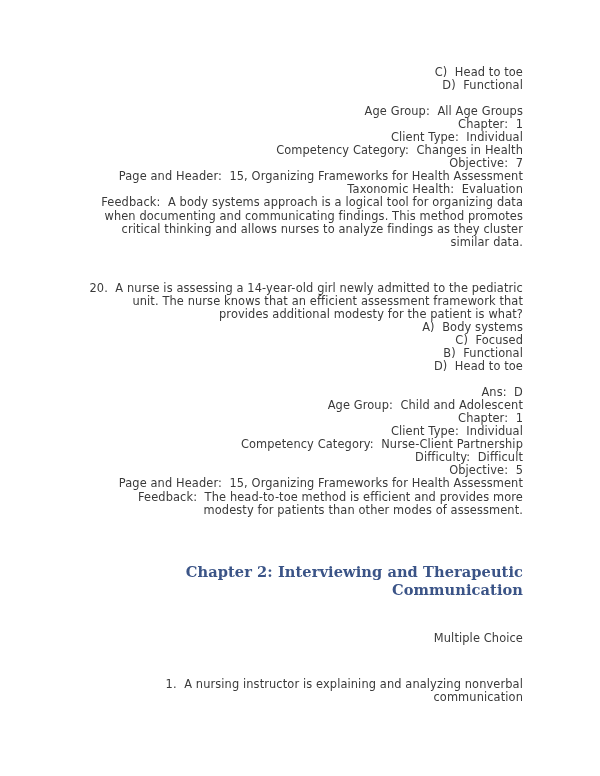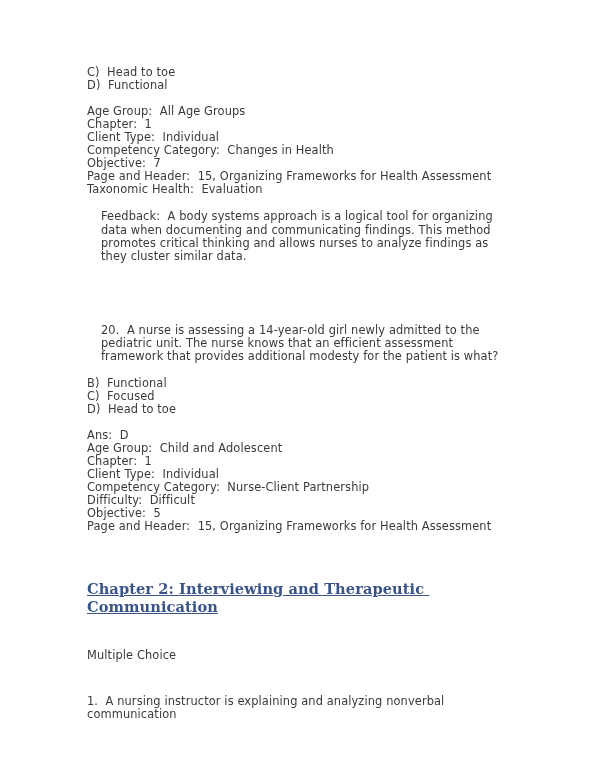--- a/index.html
+++ b/index.html
@@ -21,51 +21,51 @@
     width: 600px;
     height: 776px;
     background: #ffffff;
     box-sizing: border-box;
   }
   .content {
     position: absolute;
     left: 87px;
     top: 66px;
     width: 436px;
+    text-align: right;
   }
   .line {
     font-size: 11.4px;
     line-height: 13.05px;
     color: #3a3a3a;
     white-space: pre-wrap;
     letter-spacing: 0.01em;
   }
   .para {
     font-size: 11.4px;
     line-height: 13.05px;
     color: #3a3a3a;
     white-space: pre-wrap;
     letter-spacing: 0.01em;
-    margin: 14px;
+    margin: 0;
   }
   .blank {
     height: 13.05px;
   }
   .blank-half {
     height: 7px;
   }
   .chapter-heading {
     font-family: "DejaVu Serif", "Liberation Serif", serif;
     font-weight: bold;
     font-size: 14.6px;
     line-height: 18px;
     color: #3b5487;
     letter-spacing: 0.005em;
     white-space: pre-wrap;
-    text-decoration: underline;
   }
   .block {
     margin: 0;
     padding: 0;
   }
 </style>
 </head>
 <body>
 
 <div class="page">
@@ -88,36 +88,38 @@
       <div class="line">Taxonomic Health:  Evaluation</div>
       <p class="para">Feedback:  A body systems approach is a logical tool for organizing data when documenting and communicating findings. This method promotes critical thinking and allows nurses to analyze findings as they cluster similar data.</p>
     </div>
 
     <div class="blank"></div>
     <div class="blank"></div>
     <div class="blank-half"></div>
 
     <div class="block">
       <p class="para">20.  A nurse is assessing a 14-year-old girl newly admitted to the pediatric unit. The nurse knows that an efficient assessment framework that provides additional modesty for the patient is what?</p>
+      <div class="line">A)  Body systems</div>
+      <div class="line">C)  Focused</div>
       <div class="line">B)  Functional</div>
-      <div class="line">C)  Focused</div>
       <div class="line">D)  Head to toe</div>
     </div>
 
     <div class="blank"></div>
 
     <div class="block">
       <div class="line">Ans:  D</div>
       <div class="line">Age Group:  Child and Adolescent</div>
       <div class="line">Chapter:  1</div>
       <div class="line">Client Type:  Individual</div>
       <div class="line">Competency Category:  Nurse-Client Partnership</div>
       <div class="line">Difficulty:  Difficult</div>
       <div class="line">Objective:  5</div>
       <div class="line">Page and Header:  15, Organizing Frameworks for Health Assessment</div>
+      <p class="para">Feedback:  The head-to-toe method is efficient and provides more modesty for patients than other modes of assessment.</p>
     </div>
 
     <div class="blank"></div>
     <div class="blank"></div>
     <div class="blank"></div>
     <div class="blank-half"></div>
 
     <div class="chapter-heading">Chapter 2: Interviewing and Therapeutic Communication</div>
 
     <div class="blank"></div>

